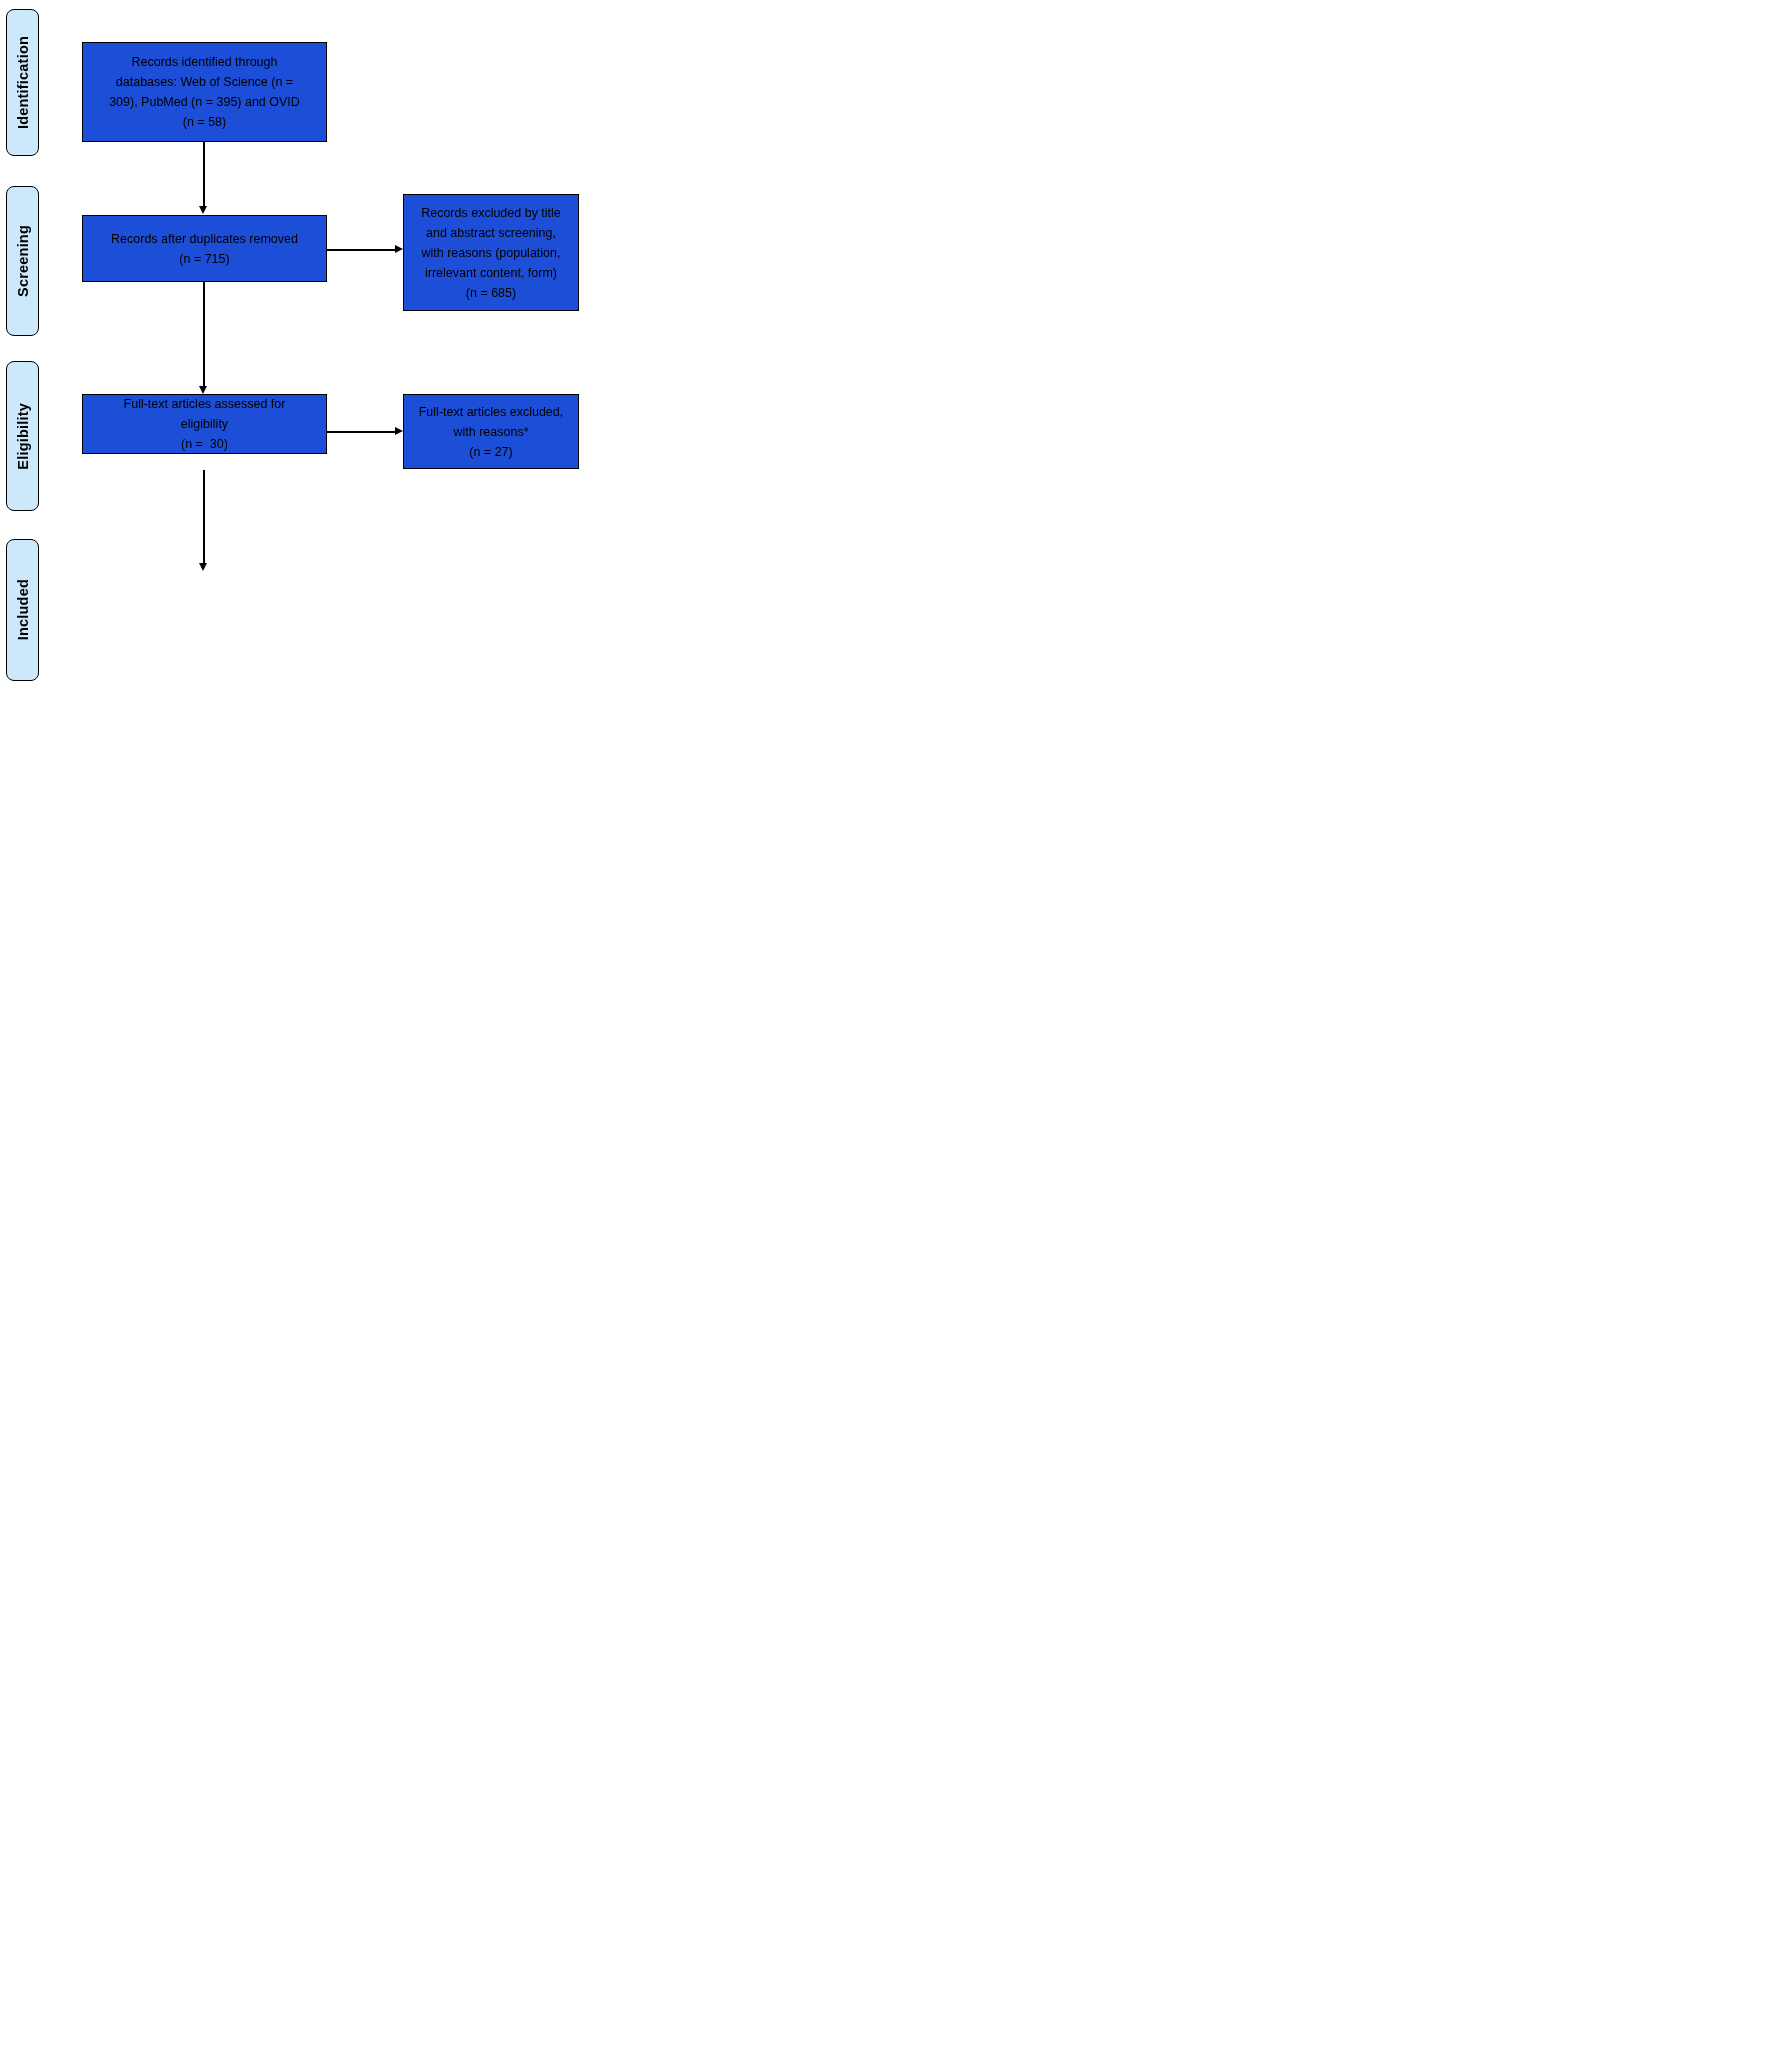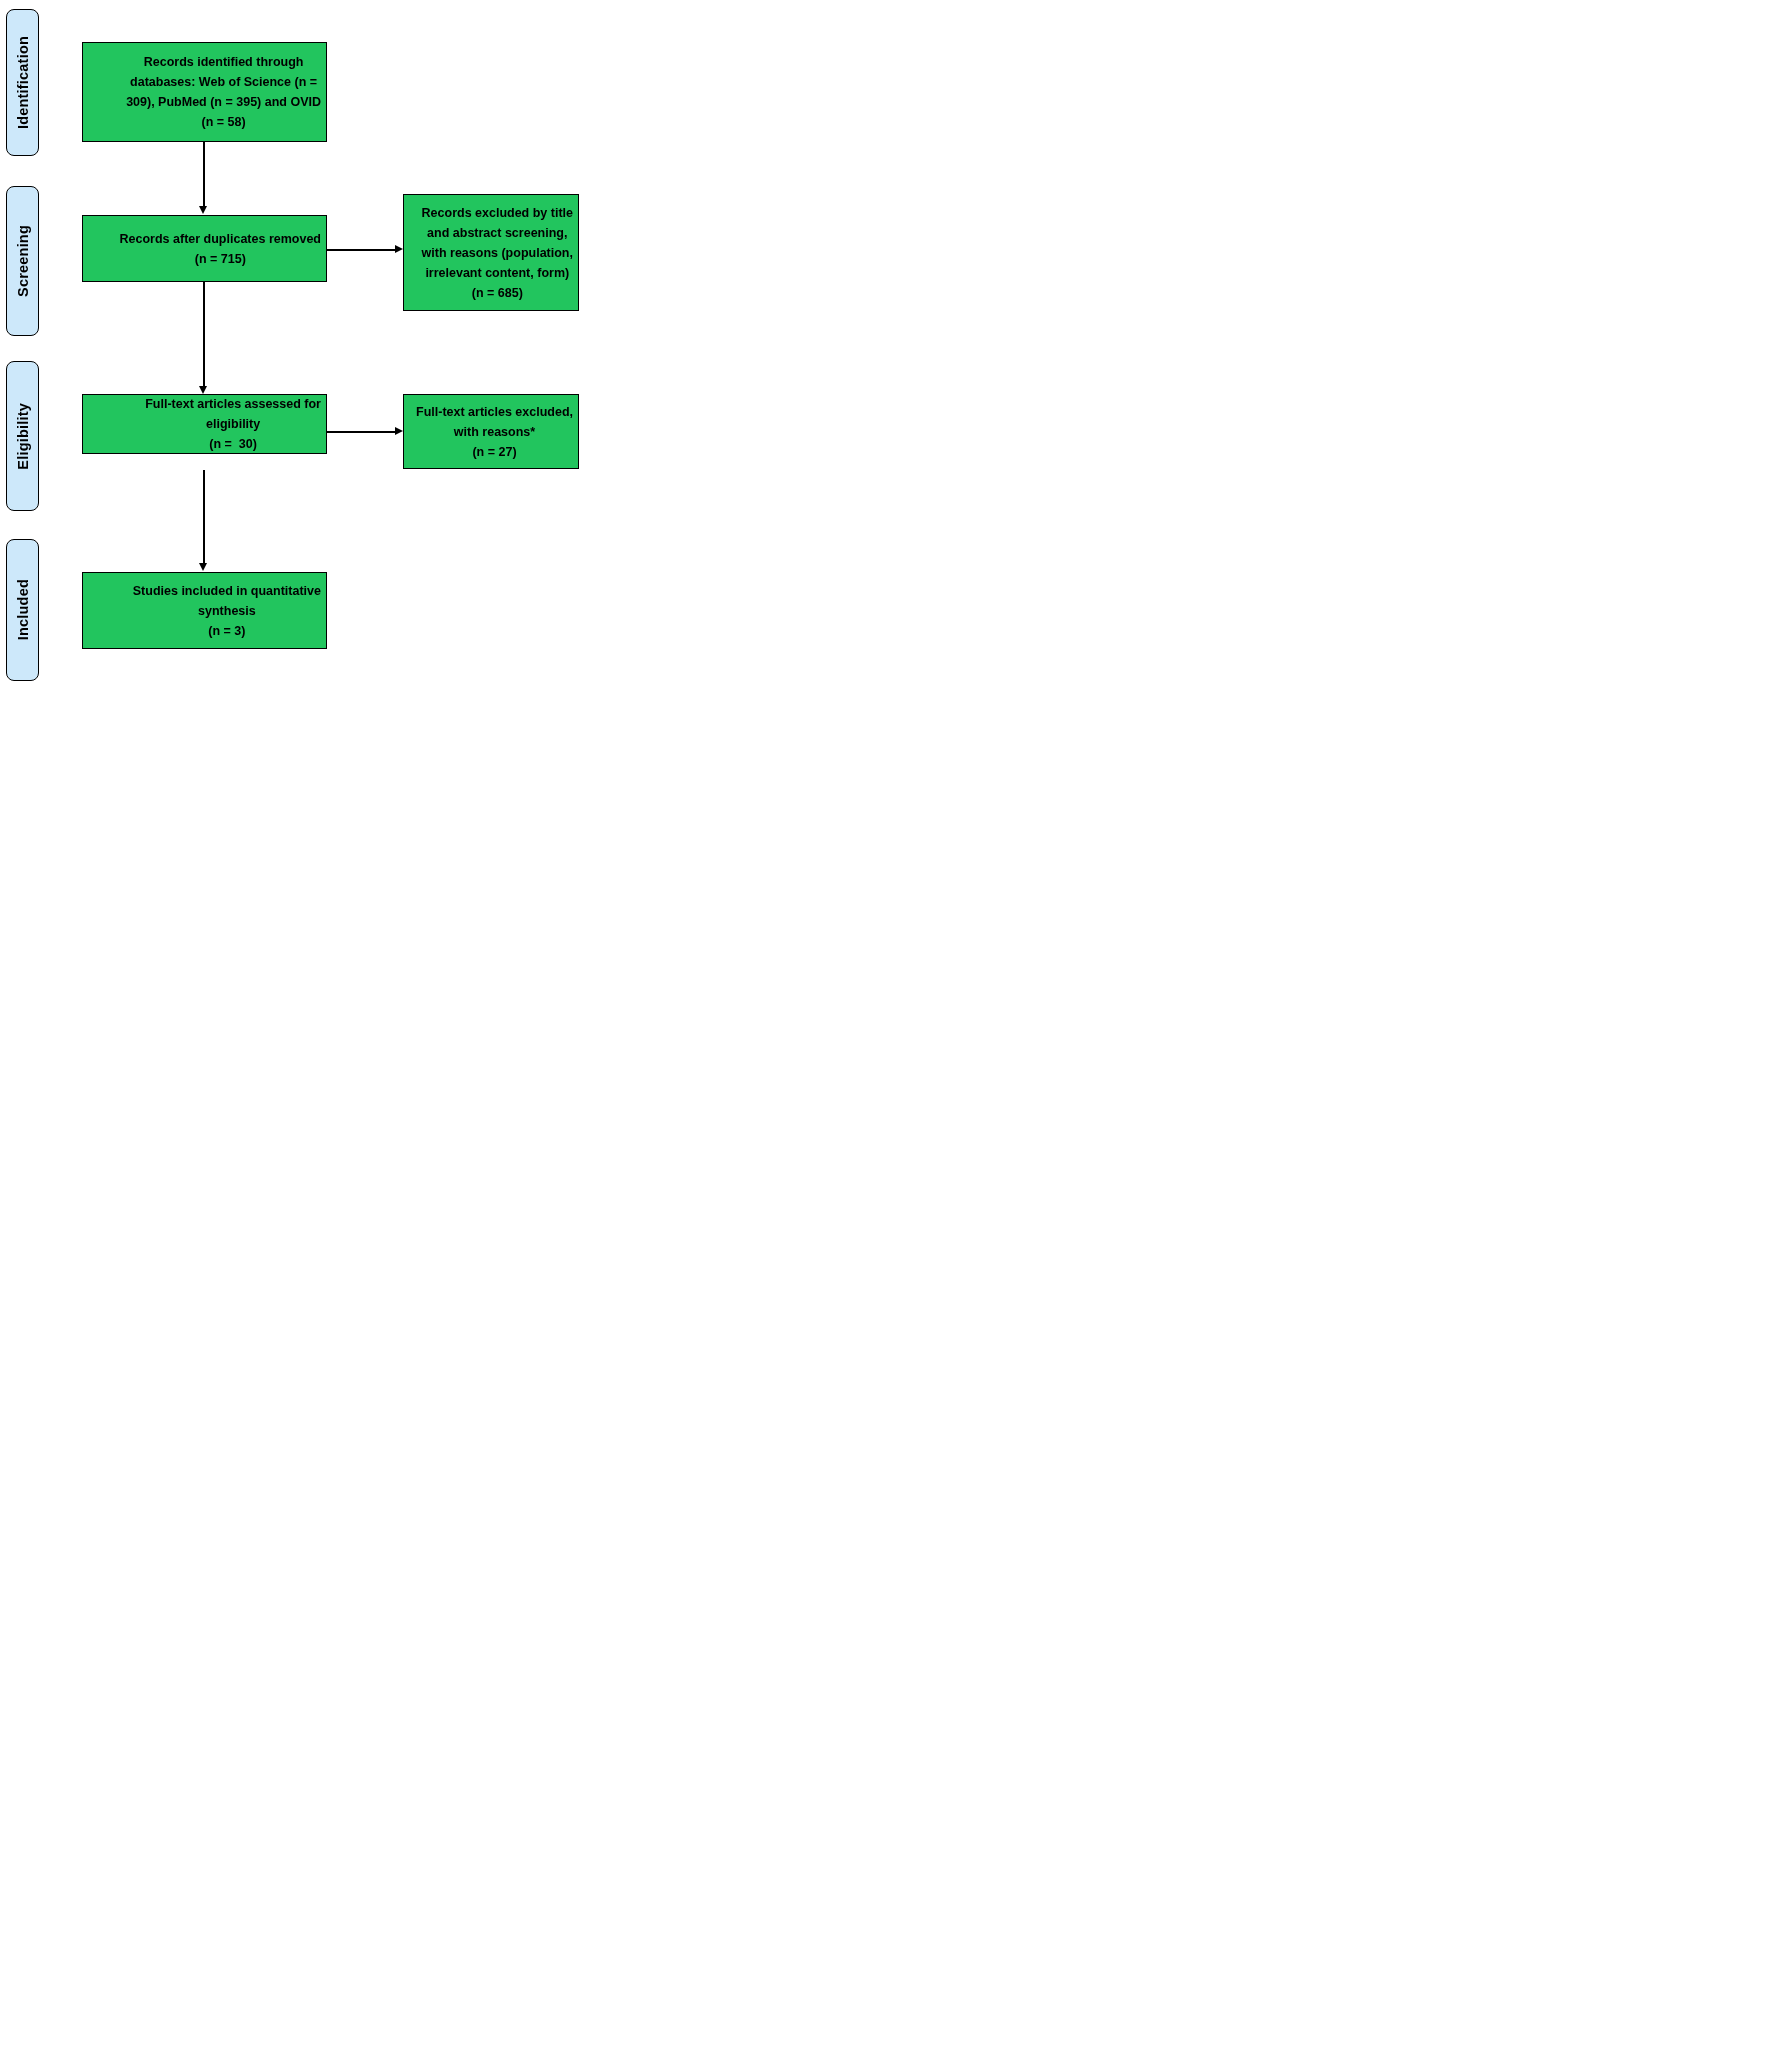--- a/index.html
+++ b/index.html
@@ -33,28 +33,27 @@
     transform: rotate(180deg);
     font-size: 14.5px;
     font-weight: bold;
     color: #000000;
     letter-spacing: 0.2px;
     white-space: nowrap;
   }
   
   .flow-box {
     position: absolute;
-    background: #22c55e;
+    background: #1d4ed8;
     border: 1.5px solid #000000;
     box-sizing: border-box;
     display: flex;
     align-items: center;
-    justify-content: flex-end;
+    justify-content: center;
     padding: 2px 5px;
-    font-weight: bold;
   }
   .main-col { left: 82px; width: 245px; }
   .side-col { left: 403px; width: 176px; }
   .box-text {
     white-space: pre-wrap;
     text-align: center;
     font-size: 12.5px;
     line-height: 1.6;
     color: #000000;
   }
@@ -110,25 +109,20 @@
   </div>
   <div class="flow-box main-col" style="top:215px;height:67px;">
     <span class="box-text">Records after duplicates removed
 (n = 715)</span>
   </div>
   <div class="flow-box main-col" style="top:394px;height:60px;">
     <span class="box-text">Full-text articles assessed for
 eligibility
 (n =  30)</span>
   </div>
-  <div class="flow-box main-col" style="top:572px;height:77px;">
-    <span class="box-text">Studies included in quantitative
-synthesis
-(n = 3)</span>
-  </div>
 
   <div class="flow-box side-col" style="top:194px;height:117px;">
     <span class="box-text">Records excluded by title
 and abstract screening,
 with reasons (population,
 irrelevant content, form)
 (n = 685)</span>
   </div>
   <div class="flow-box side-col" style="top:394px;height:75px;">
     <span class="box-text">Full-text articles excluded,

